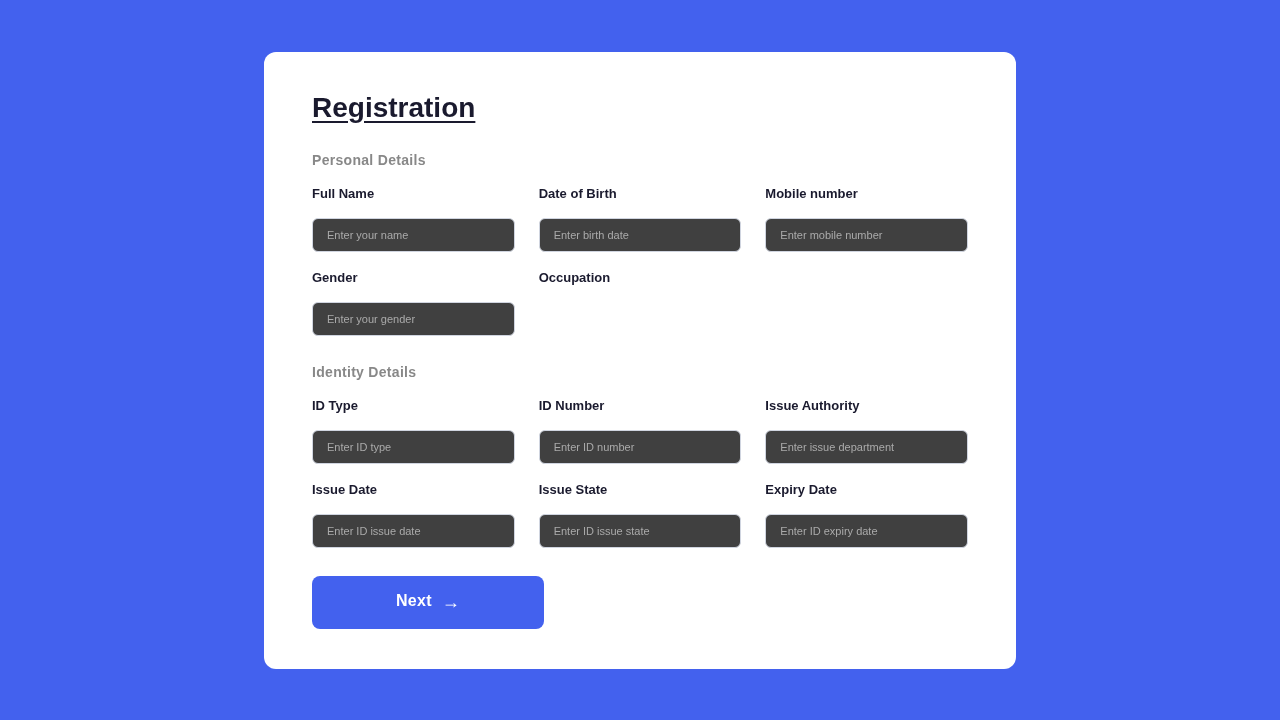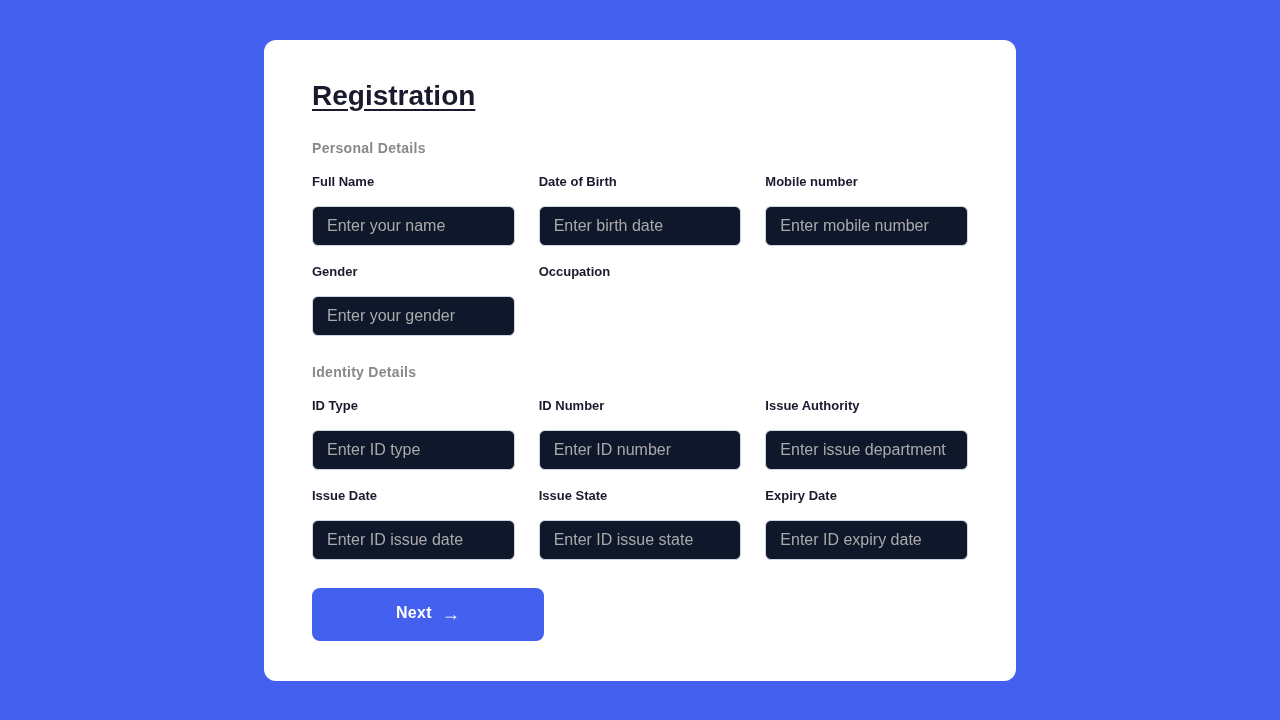--- a/index.html
+++ b/index.html
@@ -60,24 +60,24 @@
     .field-label {
       font-size: 13px;
       font-weight: 600;
       color: #1a1a2e;
     }
 
     .field-input {
       border: 1.5px solid #d0d5e0;
       border-radius: 6px;
       padding: 10px 14px;
-      font-size: 16px;
+      font-size: 11px;
       color: #aaa;
       outline: none;
-      background: #0f172a;
+      background: #404040;
       transition: border-color 0.2s;
       width: 100%;
     }
 
     .field-input::placeholder {
       color: #aaa;
     }
 
     .section-divider {
       margin-bottom: 28px;

